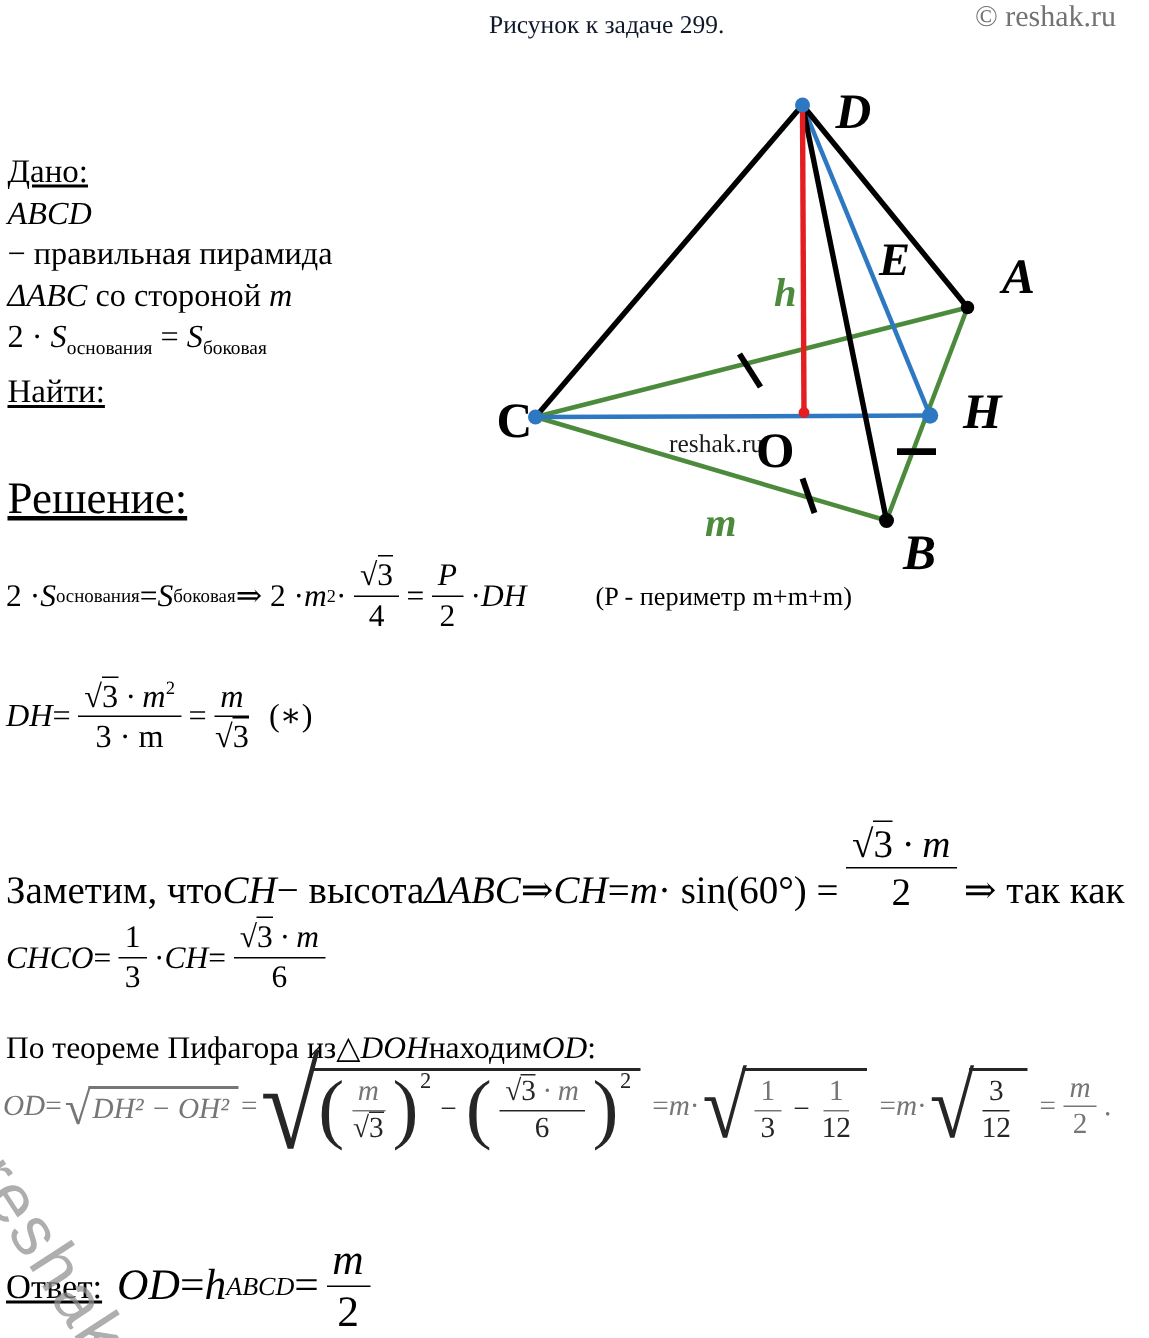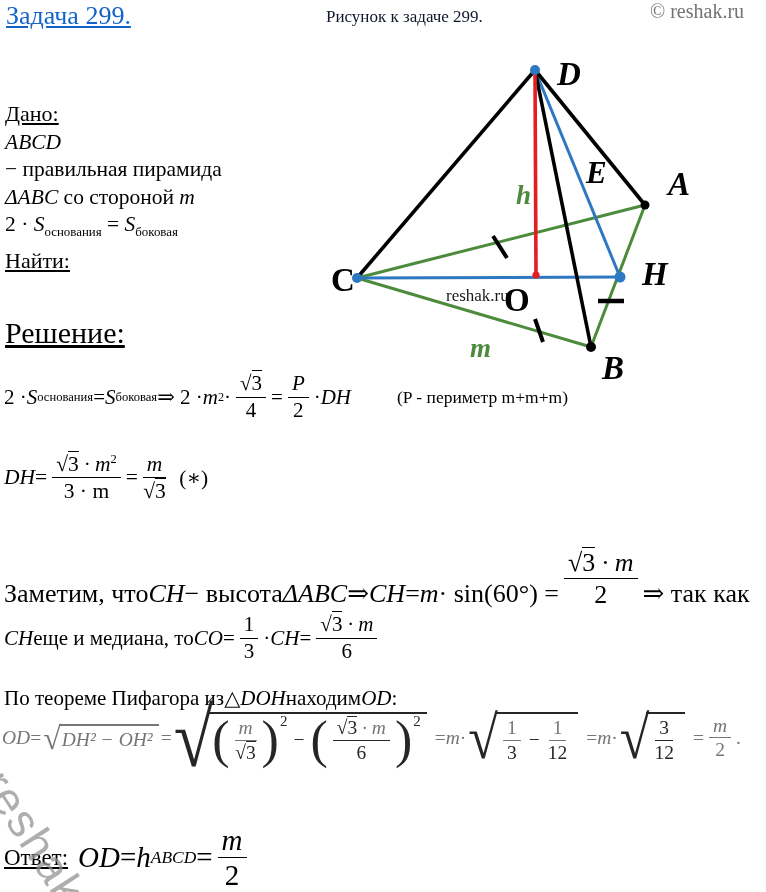--- a/index.html
+++ b/index.html
@@ -53,21 +53,20 @@
   .wm{left:16px;top:760px;font-size:46px;color:#8f8f8f;opacity:.72;
       transform:rotate(57deg);transform-origin:left top;letter-spacing:2px;
       pointer-events:none;font-family:"Liberation Sans",sans-serif;}
   svg text{font-family:"Liberation Serif","DejaVu Serif",serif;}
 </style>
 </head>
 <body>
 
 <div class="page">
 
-  <a class="abs title">Задача 299.</a>
   <div class="abs caption">Рисунок к задаче 299.</div>
   <div class="abs copyright">© reshak.ru</div>
 
   <div class="abs given">
     <div><span class="u lbl">Дано:</span></div>
     <div class="it">ABCD</div>
     <div>− правильная пирамида</div>
     <div><span class="it">ΔABC</span><span> со стороной </span><span class="it">m</span></div>
     <div><span>2 · </span><span class="it">S</span><sub class="s">основания</sub><span> = </span><span class="it">S</span><sub class="s">боковая</sub></div>
     <div><span class="u lbl">Найти:</span></div>
@@ -166,21 +165,20 @@
       <span> · sin(60°) = </span>
     <span class="frac">
       <span class="fn"><span class="sqc"><span>√</span><span class="ol">3</span></span><span class="it"> · m</span></span>
       <span class="fd">2</span>
     </span>
     <span> ⇒ так как</span>
   </div>
 
   <div class="abs row p4">
     <span class="it">CH</span>
-      <span> еще и медиана, то </span>
       <span class="it">CO</span>
       <span> = </span>
     <span class="frac">
         <span class="fn">1</span>
         <span class="fd">3</span>
       </span>
     <span> · </span>
       <span class="it">CH</span>
       <span> = </span>
     <span class="frac">

